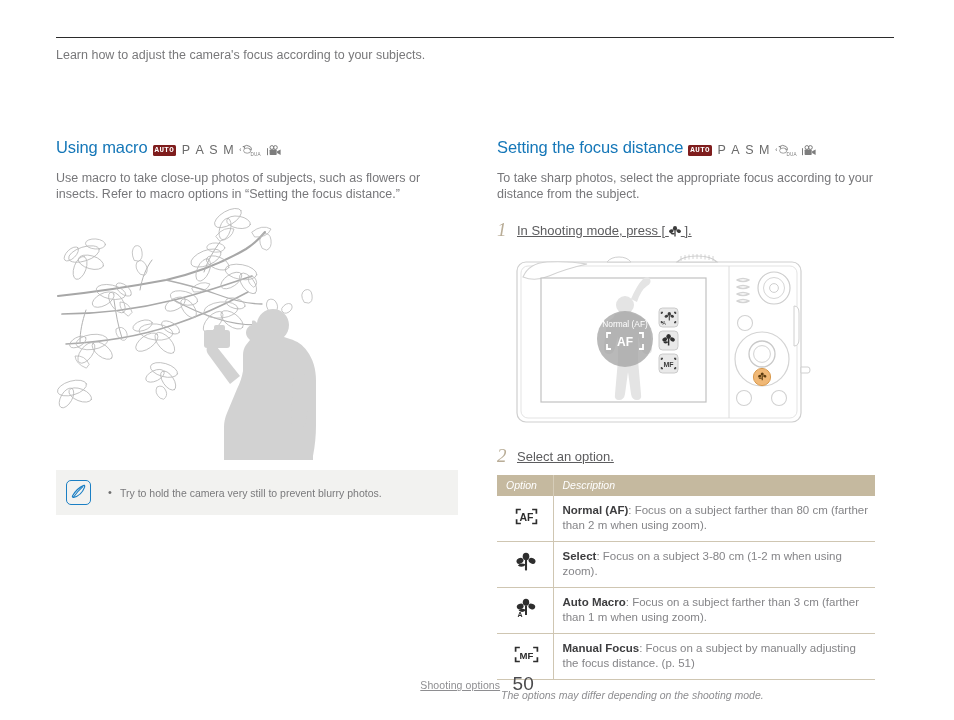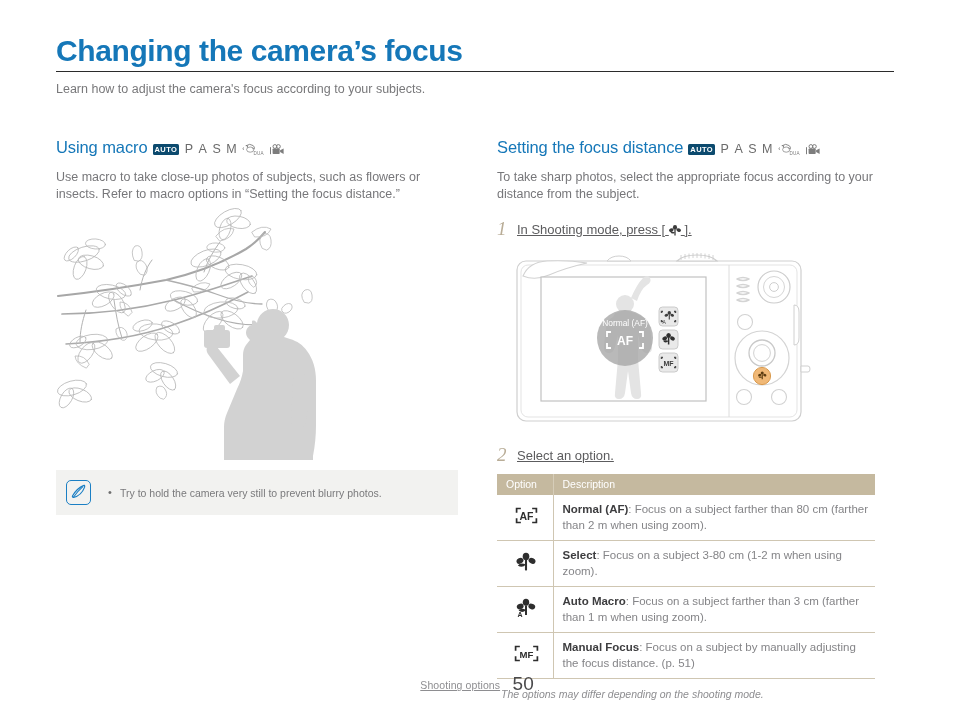--- a/index.html
+++ b/index.html
@@ -66,29 +66,29 @@
 
   
   .modes {
     display: flex;
     align-items: center;
     gap: 5.5px;
     position: relative;
     top: -1px;
   }
   .mode-auto {
-    background: #0c4a6e;
+    background: #7f1d1d;
     color: #fff;
     font-size: 7.5px;
     font-weight: bold;
     letter-spacing: 0.4px;
     padding: 1px 2px 0.5px 2px;
     border-radius: 1.5px;
     line-height: 9px;
-    font-family: Liberation Sans, sans-serif;
+    font-family: Liberation Mono, monospace;
   }
   .mode-letter {
     font-size: 12.5px;
     color: #6b6b6b;
     line-height: 12px;
   }
   .mode-dual { position: relative; width: 22px; height: 13px; }
   .mode-dual svg, .mode-video svg { display: block; }
   .mode-video { width: 15px; height: 13px; }
 
@@ -197,20 +197,21 @@
     table-layout: fixed;
   }
   table.opts th {
     background: #c5b99f;
     color: #ffffff;
     font-weight: normal;
     font-size: 10.5px;
     text-align: left;
     padding: 4px 0 4px 9px;
     line-height: 13px;
+    font-style: italic;
   }
   table.opts th.th-opt { width: 56px; border-right: 1px solid #d6cdb9; }
   table.opts td {
     border-bottom: 1px solid #cfc6b2;
     vertical-align: middle;
     padding: 7px 6px 7px 9px;
   }
   table.opts tr:first-child td { border-top: none; }
   td.c-icon {
     width: 56px;
@@ -252,21 +253,20 @@
     color: #4a4a4c;
     margin-left: 8px;
     position: relative;
     top: 1px;
   }
 </style>
 </head>
 <body>
 
 <div class="page-head">
-  <h1 class="page-title">Changing the camera’s focus</h1>
   <div class="title-rule"></div>
   <div class="page-subtitle">Learn how to adjust the camera's focus according to your subjects.</div>
 </div>
 
 <div class="col col-left">
 
   <div class="sec-head">
     <div class="sec-title">Using macro</div>
     <div class="modes">
       <span class="mode-auto">AUTO</span>

